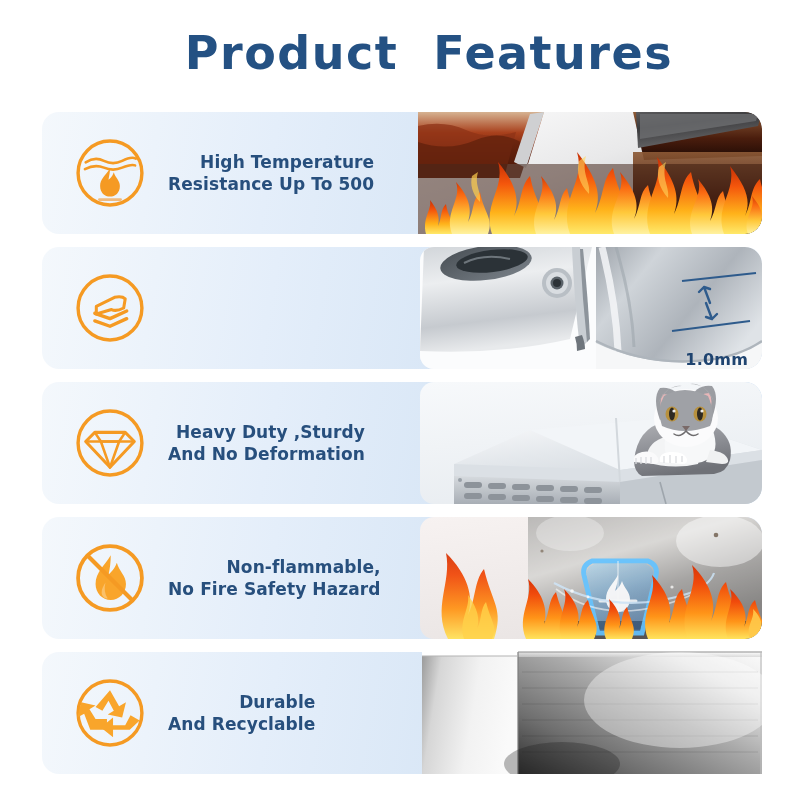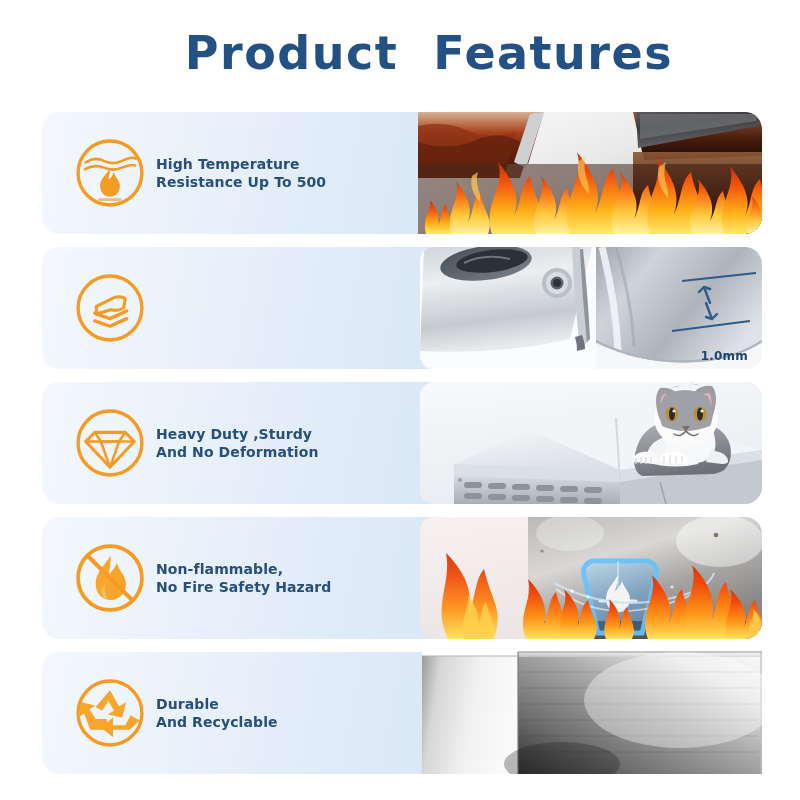--- a/index.html
+++ b/index.html
@@ -69,27 +69,28 @@
   .icon-wrap {
     width: 92px;
     margin-left: 22px;
     display: flex;
     align-items: center;
     justify-content: center;
     flex: none;
   }
   .feat-text {
     color: #274f7d;
-    font-size: 14px;
+    font-size: 17px;
     font-weight: 700;
     line-height: 1.3;
     letter-spacing: 0.1px;
-    margin-left: 0;
+    margin-left: 12px;
     white-space: pre-line;
     font-family: "DejaVu Sans", sans-serif;
+    text-align: right;
   }
   
   .photo {
     position: absolute;
     top: 0;
     left: 376px;
     width: 344px;
     height: 122px;
     overflow: hidden;
     border-radius: 0 17px 17px 0;
@@ -106,23 +107,23 @@
     top: -10px;
     height: 132px;
     left: 380px;
     width: 340px;
     border-radius: 0;
   }
 
   .mm-label {
     position: absolute;
     right: 14px;
-    bottom: 6px;
+    bottom: 0;
     color: #1f4470;
-    font-size: 12px;
+    font-size: 16px;
     font-weight: 700;
     font-family: "DejaVu Sans", sans-serif;
     letter-spacing: 0.2px;
   }
 </style>
 </head>
 <body>
 
 <div id="page">
 

